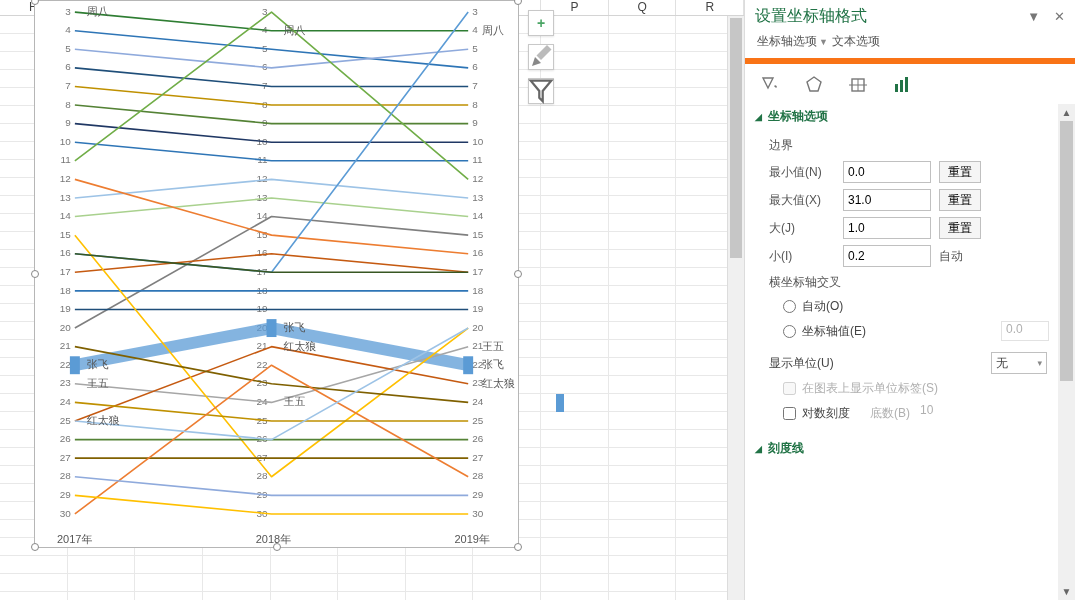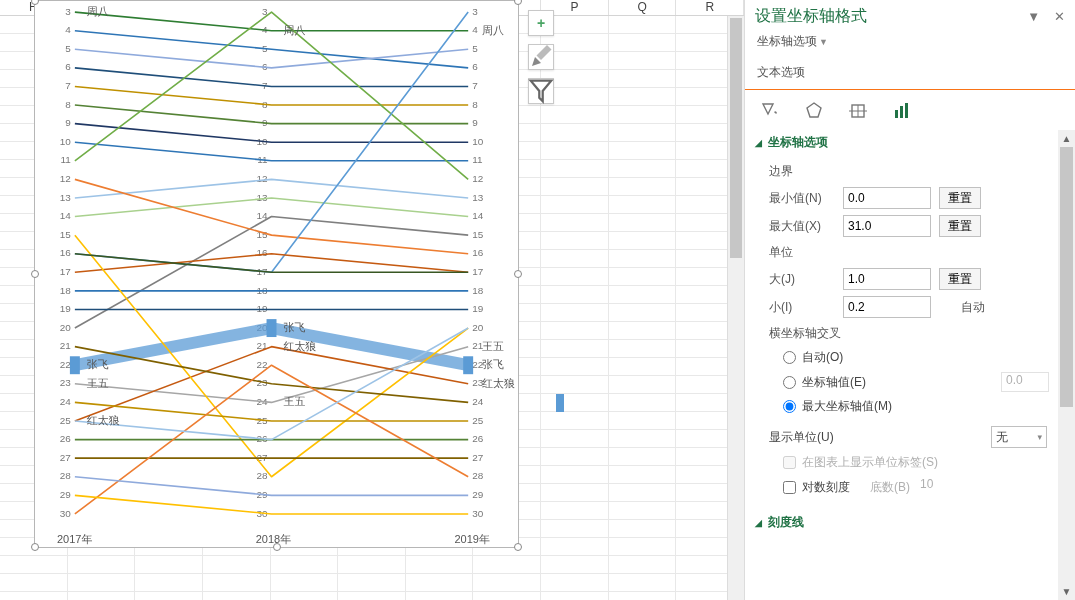--- a/index.html
+++ b/index.html
@@ -26,41 +26,41 @@
 .blue-block { position:absolute; width:8px; height:18px; background:#5b9bd5; }
 
 .vscroll-left { position:absolute; right:0; top:16px; bottom:0; width:17px; background:#f0f0f0; border-left:1px solid #dcdcdc; }
 .vscroll-left .thumb { position:absolute; left:2px; right:2px; top:2px; height:240px; background:#c6c6c6; }
 
 
 .right { width:331px; border-left:1px solid #dcdcdc; display:flex; flex-direction:column; background:#fff; font-size:12px; color:#444; }
 .pane-header { display:flex; align-items:center; justify-content:space-between; padding:6px 10px 2px 10px; }
 .pane-title { font-size:16px; color:#217346; }
 .pane-icons { display:flex; gap:14px; color:#777; font-size:13px; }
-.tabs { display:flex; gap:14px; padding:4px 12px 8px 12px; font-size:12px; color:#555; border-bottom:1px solid #f97316;flex-direction:column; }
+.tabs { display:flex; gap:4px; padding:4px 12px 8px 12px; font-size:12px; color:#555; border-bottom:6px solid #f97316; }
 .tabs .drop { font-size:9px; color:#888; margin-left:2px; }
 
 .icon-row { display:flex; gap:22px; padding:10px 14px 8px 14px; align-items:center; position:relative; }
 .mode-ic { width:22px; height:22px; display:flex; align-items:center; justify-content:center; }
 .mode-ic svg { display:block; }
 .mode-active { color:#217346; }
 
 .pane-body { flex:1; overflow:hidden; position:relative; padding:0 4px 0 10px; }
 .vscroll-right { position:absolute; right:0; top:0; bottom:0; width:17px; background:#f0f0f0; }
 .vscroll-right .thumb { position:absolute; left:2px; right:2px; top:2px; height:260px; background:#c6c6c6; }
 .vscroll-right .arrow { position:absolute; left:0; right:0; height:17px; text-align:center; font-size:10px; color:#666; line-height:17px; }
 
 .section-h { display:flex; align-items:center; gap:6px; color:#217346; font-weight:bold; padding:4px 0; cursor:pointer; }
 .section-h .tri { font-size:9px; }
 .sub { padding:4px 0 4px 14px; }
 .row { display:flex; align-items:center; gap:8px; padding:3px 0; }
 .row label { width:66px; color:#555; }
 .row input[type=text] { width:88px; height:22px; border:1px solid #c0c0c0; padding:0 4px; font-size:12px; }
 .btn { height:22px; border:1px solid #c0c0c0; background:#f5f5f5; padding:0 8px; font-size:12px; cursor:pointer; }
-.auto { width:46px; text-align:right; color:#555; }
+.auto { width:46px; text-align:left; color:#555; }
 .radio-row, .chk-row { display:flex; align-items:center; gap:6px; padding:3px 0 3px 14px; }
 .radio-row input, .chk-row input { margin:0; }
 .disabled { color:#b0b0b0; }
 .select { width:56px; height:22px; border:1px solid #c0c0c0; display:flex; align-items:center; justify-content:space-between; padding:0 4px; font-size:12px; }
 .inline-input { width:48px; height:20px; color:#b0b0b0; padding:0 4px; }
 .label-line { padding:4px 0 4px 0; color:#555; }
 </style>
 </head>
 <body>
 
@@ -736,21 +736,20 @@
           <label>最小值(N)</label>
           <input type="text" value="0.0" style="">
           <button class="btn">重置</button>
         </div>
         <div class="row">
           <label>最大值(X)</label>
           <input type="text" value="31.0" style="">
           <button class="btn">重置</button>
         </div>
 
-        <div class="label-line">单位</div>
         <div class="row">
           <label>大(J)</label>
           <input type="text" value="1.0" style="">
           <button class="btn">重置</button>
         </div>
         <div class="row">
           <label>小(I)</label>
           <input type="text" value="0.2" style="">
           <span class="auto">自动</span>
         </div>
@@ -758,24 +757,20 @@
         <div class="label-line">横坐标轴交叉</div>
         <div class="radio-row">
             <input type="radio" name="cr" style="">
             <span>自动(O)</span>
           </div>
         <div class="radio-row">
             <input type="radio" name="cr" style="">
             <span>坐标轴值(E)</span>
             <span class="inline-input disabled" style="margin-left:auto;margin-right:22px;border:1px solid #e2e2e2;">0.0</span>
           </div>
-        <div class="radio-row">
-            <input type="radio" name="cr" checked="" style="">
-            <span>最大坐标轴值(M)</span>
-          </div>
 
         <div class="row" style="padding-top:8px">
           <span style="flex:1">显示单位(U)</span>
           <div class="select">
               <span>无</span>
               <span style="font-size:9px;color:#888">▾</span>
             </div>
           <span style="width:16px"></span>
         </div>
         <div class="chk-row disabled">

